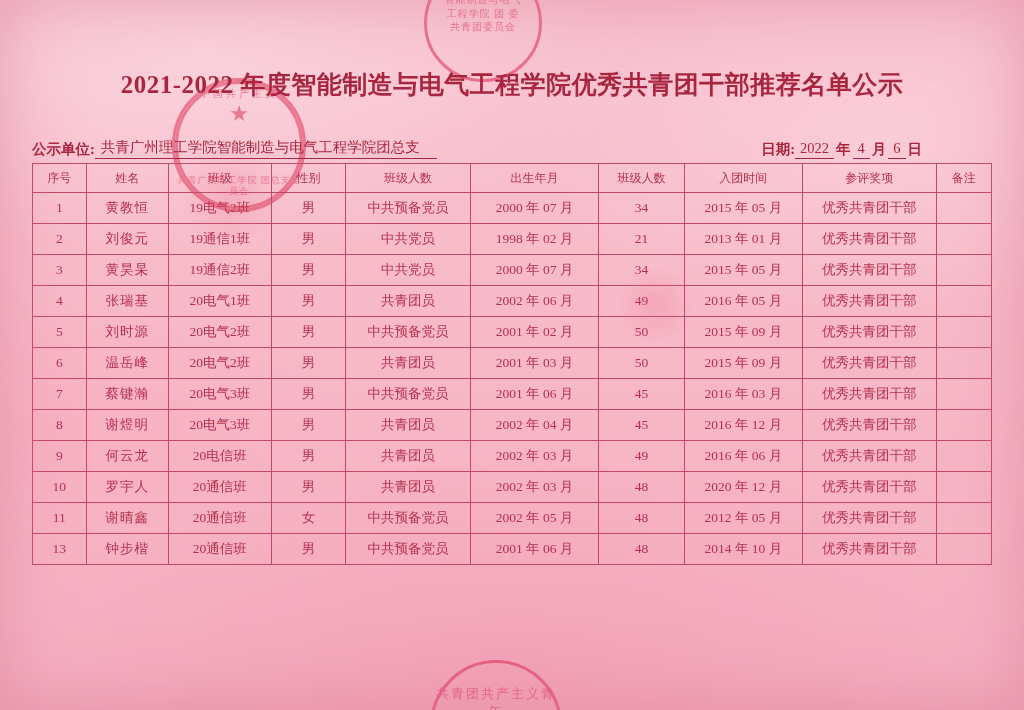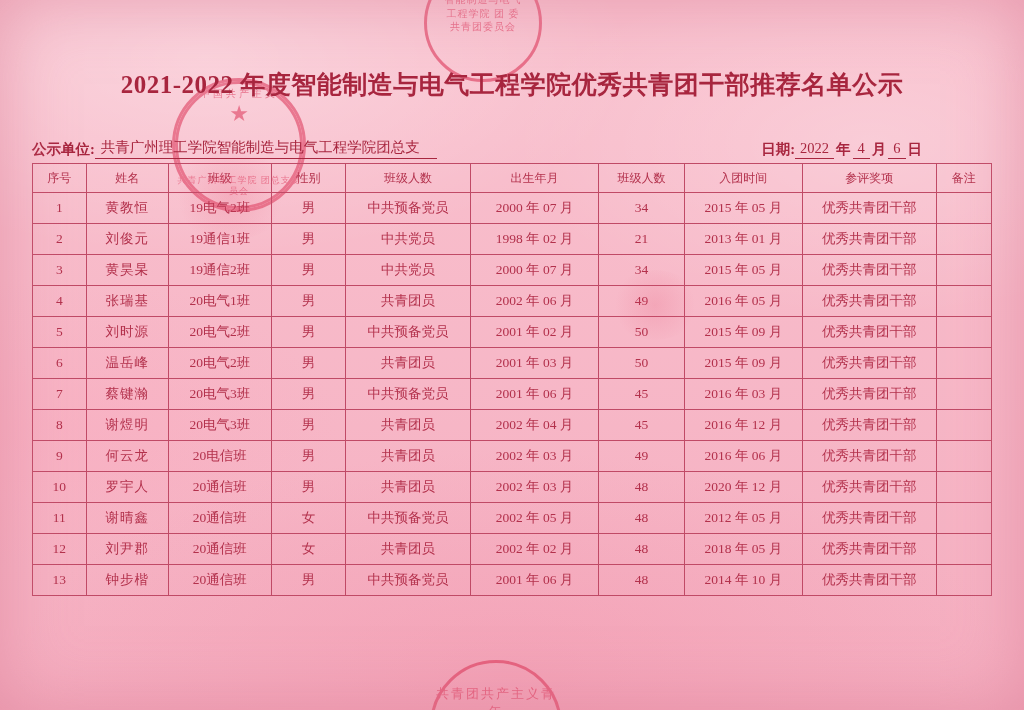--- a/index.html
+++ b/index.html
@@ -349,32 +349,20 @@
           <td>20通信班</td>
           <td>女</td>
           <td>中共预备党员</td>
           <td>2002 年 05 月</td>
           <td>48</td>
           <td>2012 年 05 月</td>
           <td>优秀共青团干部</td>
           <td></td>
         </tr>
         <tr>
-          <td>12</td>
-          <td class="name">刘尹郡</td>
-          <td>20通信班</td>
-          <td>女</td>
-          <td>共青团员</td>
-          <td>2002 年 02 月</td>
-          <td>48</td>
-          <td>2018 年 05 月</td>
-          <td>优秀共青团干部</td>
-          <td></td>
-        </tr>
-        <tr>
           <td>13</td>
           <td class="name">钟步楷</td>
           <td>20通信班</td>
           <td>男</td>
           <td>中共预备党员</td>
           <td>2001 年 06 月</td>
           <td>48</td>
           <td>2014 年 10 月</td>
           <td>优秀共青团干部</td>
           <td></td>

